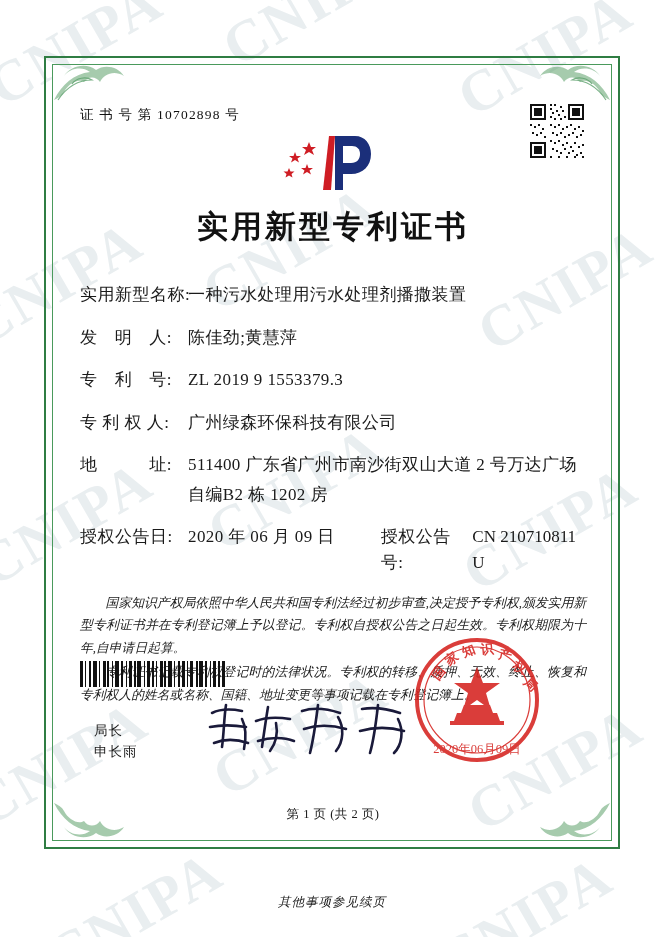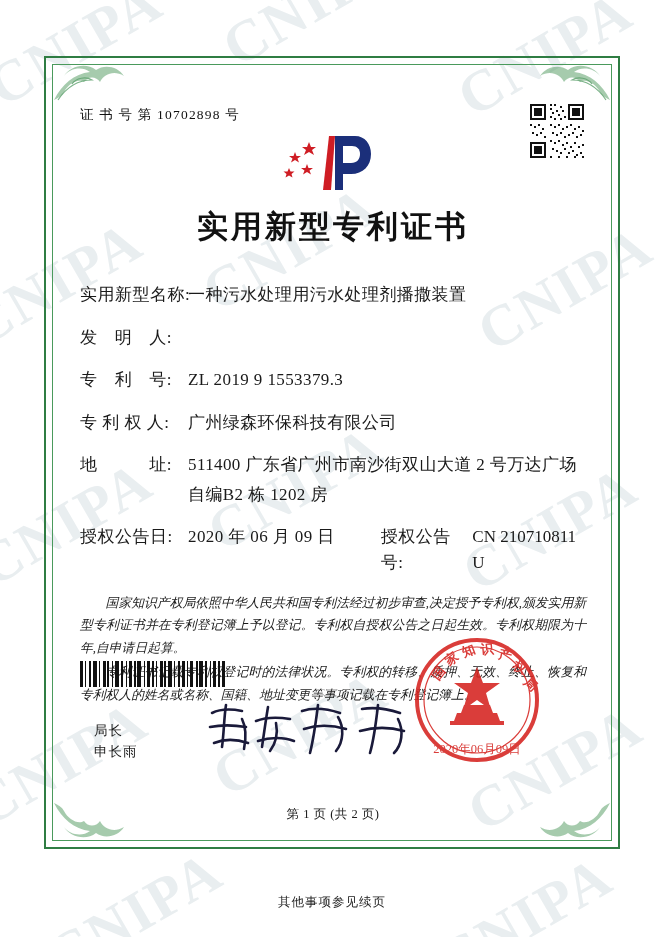--- a/index.html
+++ b/index.html
@@ -239,20 +239,21 @@
     text-align: center;
     font-size: 12.5px;
     letter-spacing: 1px;
     color: #222;
     z-index: 2;
   }
   .footer-note .box {
     display: inline-block;
     padding: 4px 10px;
     background: rgba(255,255,255,.85);
+    font-style: italic;
   }
 </style>
 </head>
 <body>
 
 <div class="watermarks">
   <div class="wm" style="left:-20px; top:10px;">CNIPA</div>
   <div class="wm" style="left:215px; top:-30px;">CNIPA</div>
   <div class="wm" style="left:450px; top:20px;">CNIPA</div>
   <div class="wm" style="left:-40px; top:250px;">CNIPA</div>
@@ -398,20 +399,21 @@
         <div class="f-label">实用新型名称:</div>
         <div class="f-value">一种污水处理用污水处理剂播撒装置</div>
       </div>
 
       <div class="field-row">
         <div class="f-label spaced">
           <span>发</span>
           <span>明</span>
           <span>人:</span>
         </div>
+        <div class="f-value">陈佳劲;黄慧萍</div>
       </div>
 
       <div class="field-row">
         <div class="f-label spaced">
           <span>专</span>
           <span>利</span>
           <span>号:</span>
         </div>
         <div class="f-value">ZL 2019 9 1553379.3</div>
       </div>

